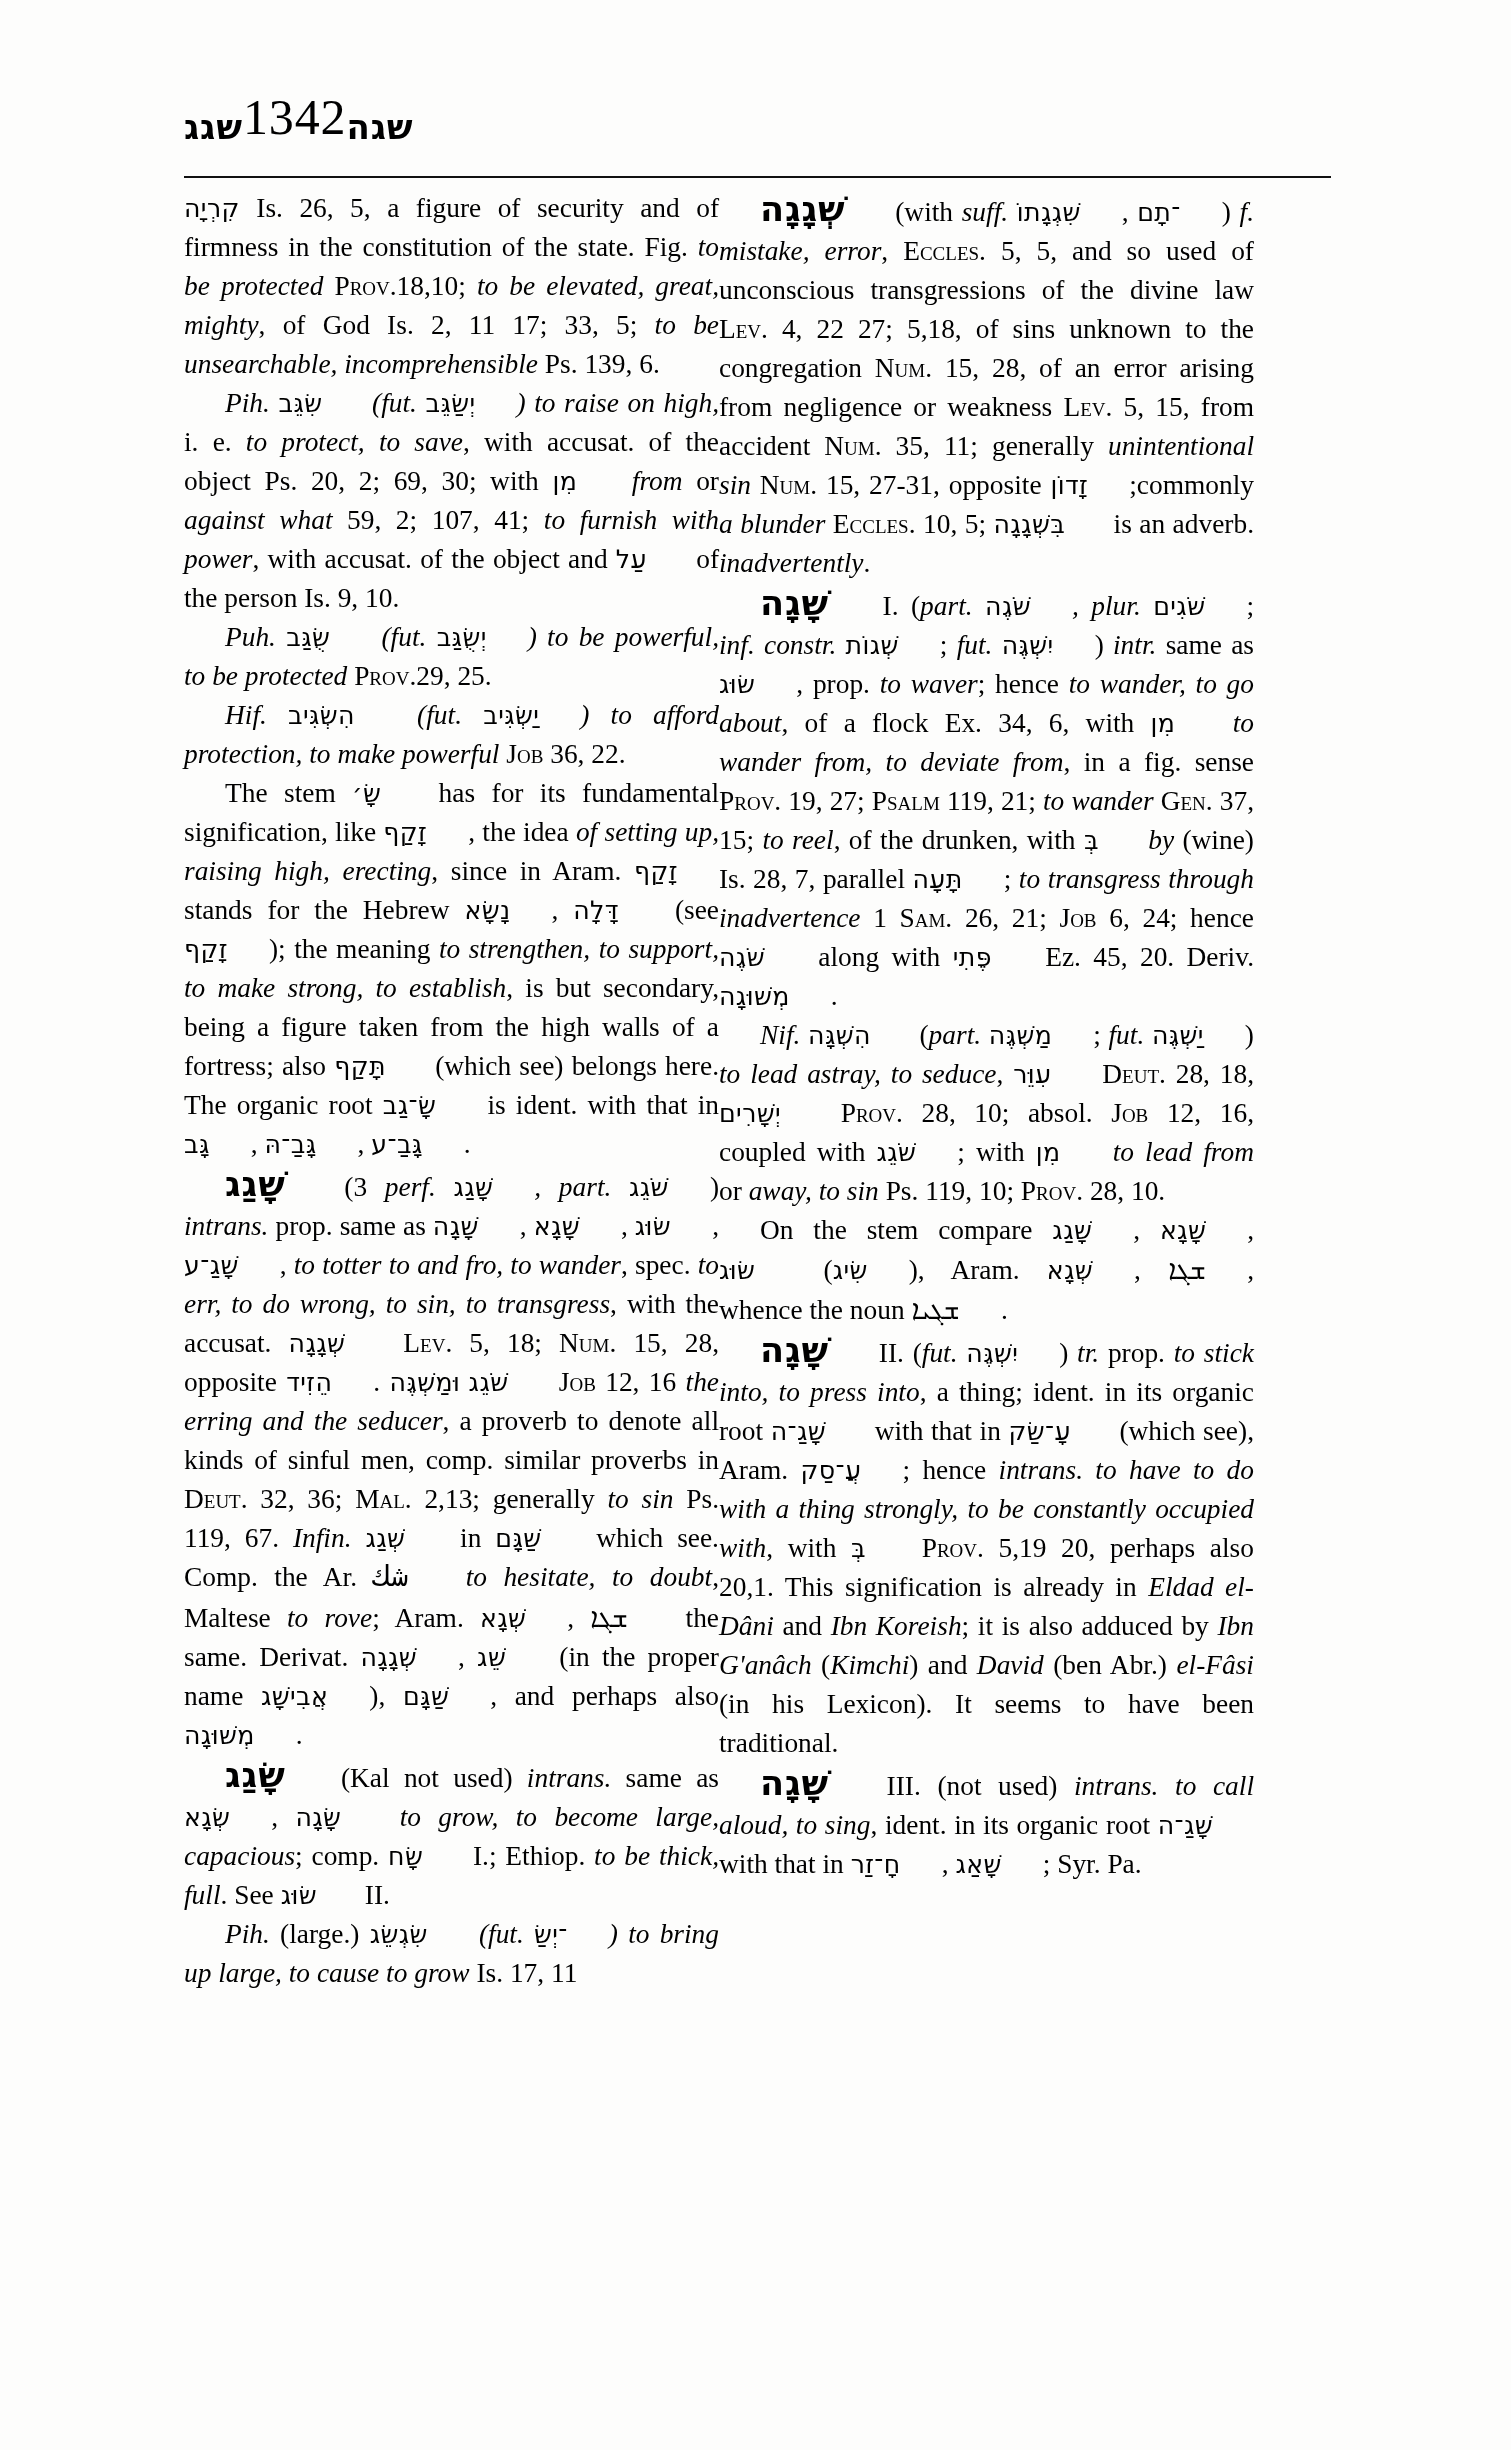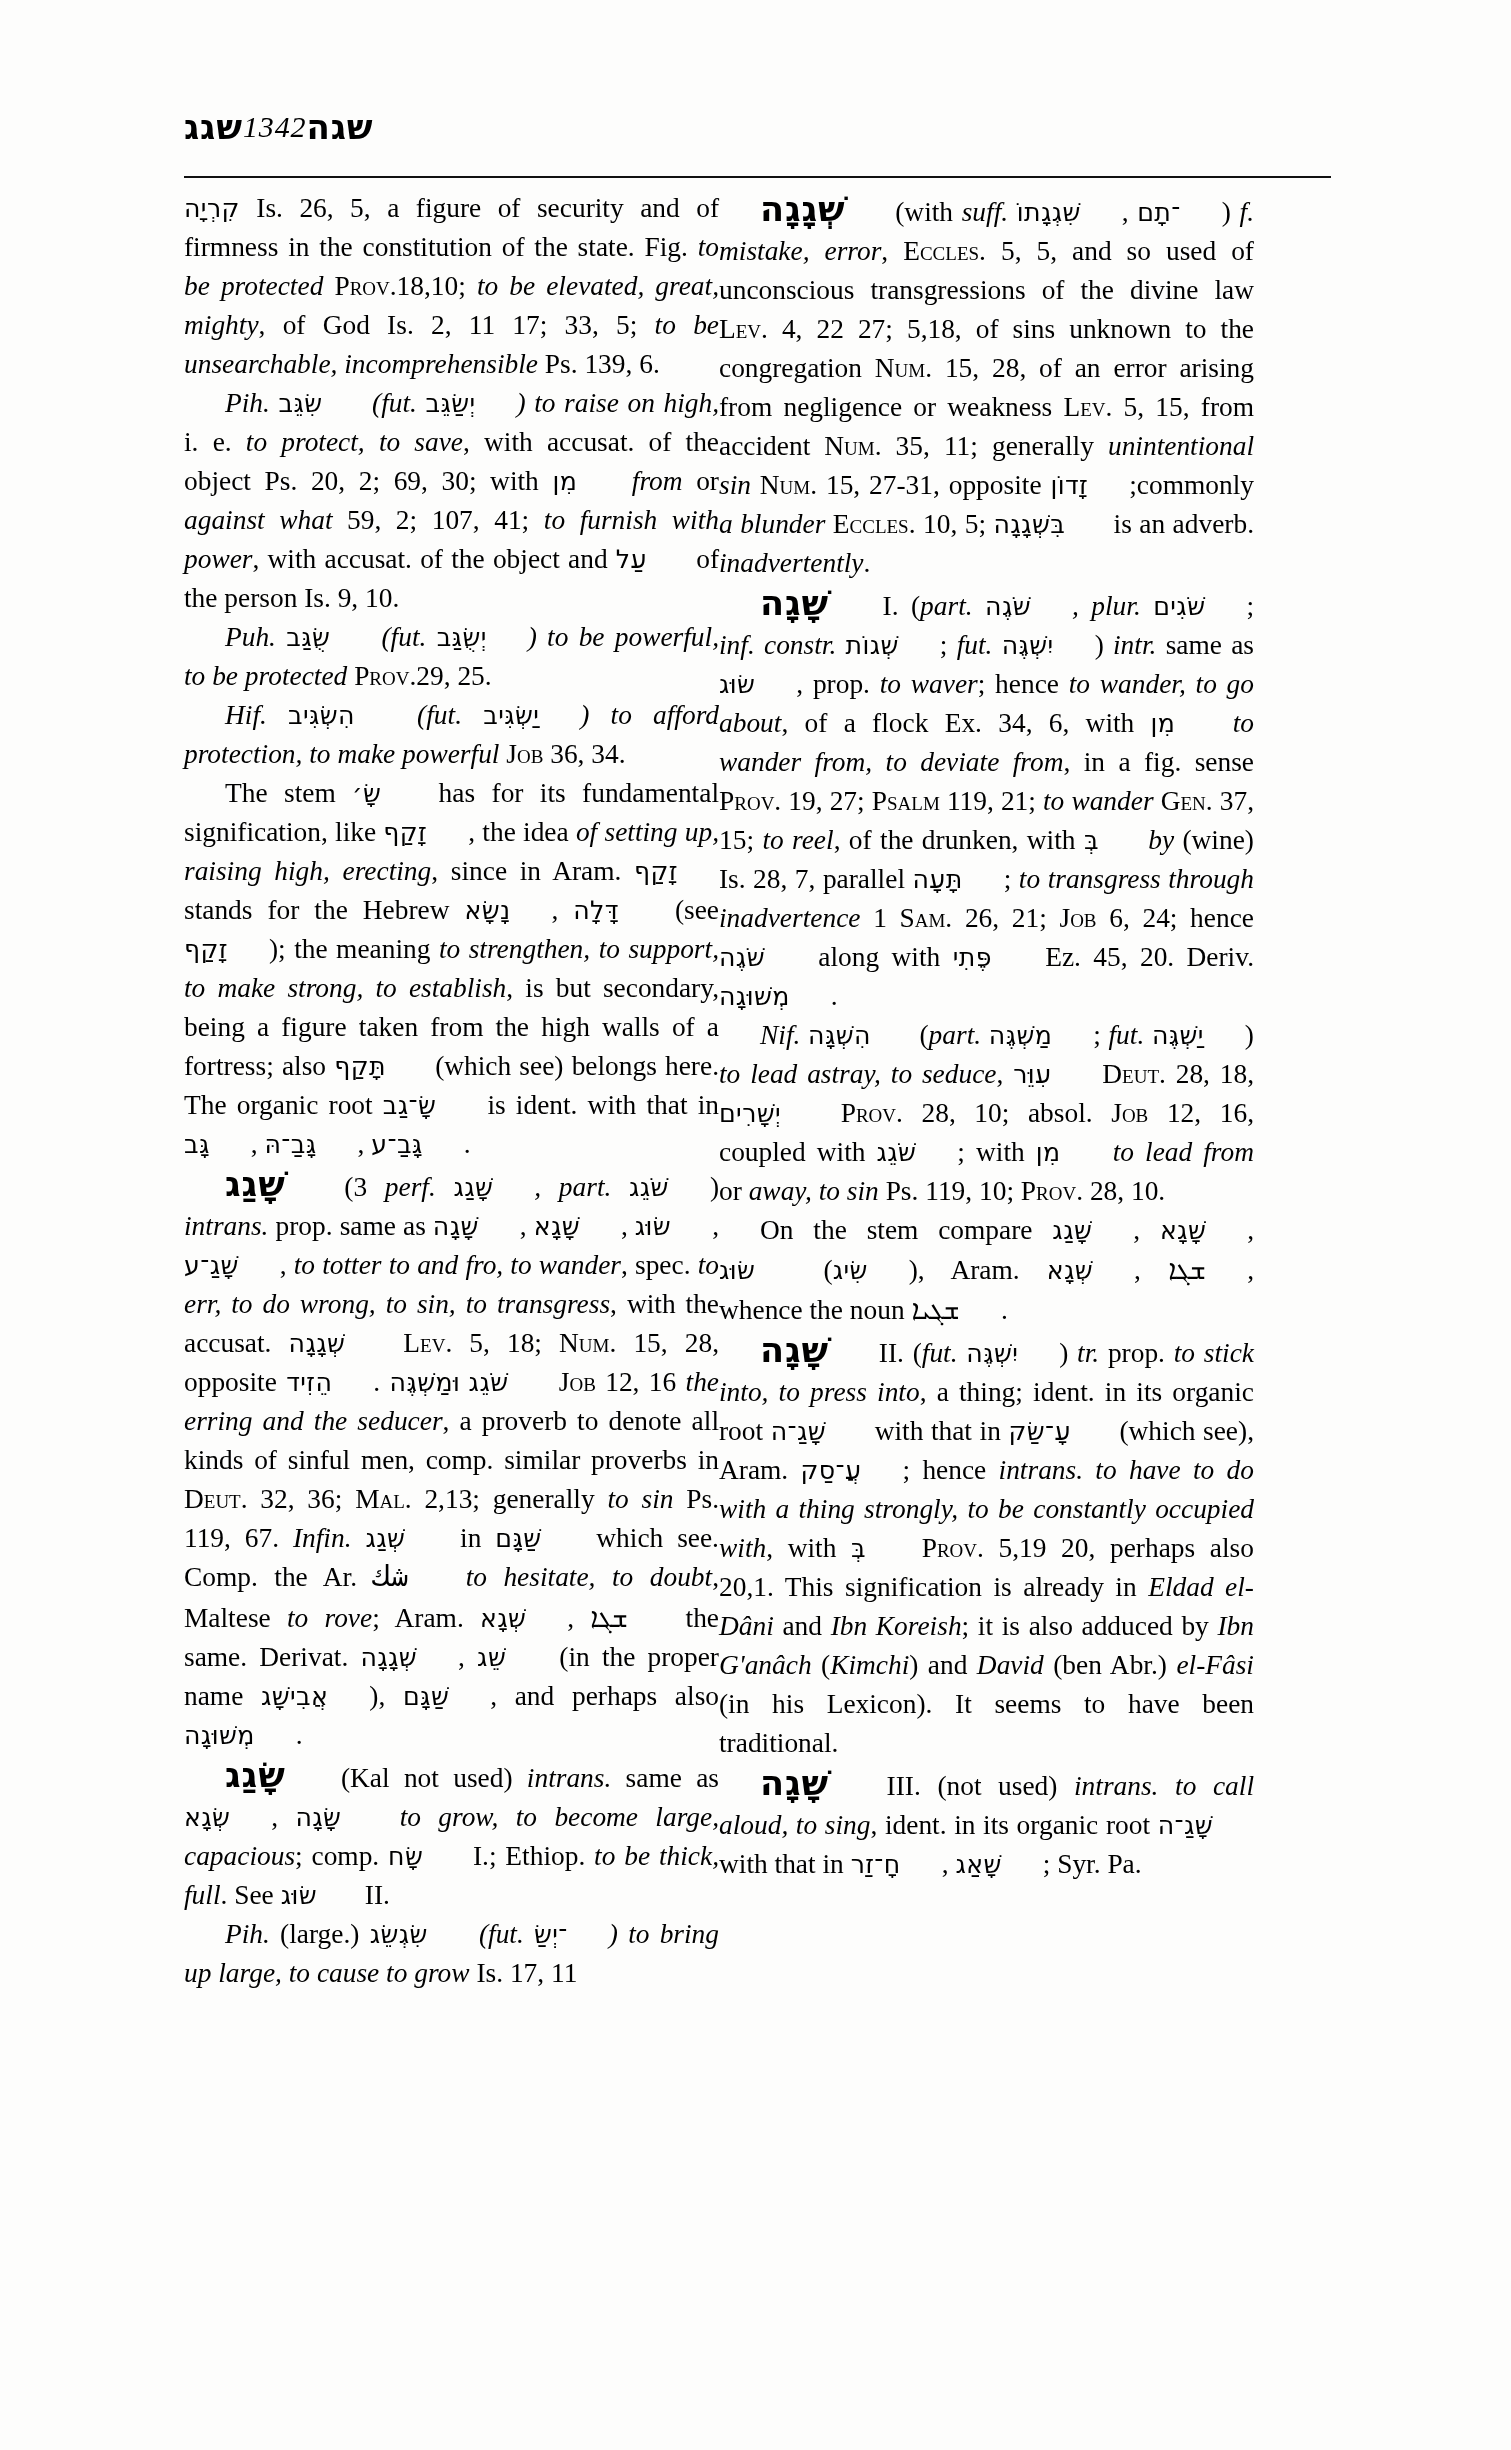--- a/index.html
+++ b/index.html
@@ -36,26 +36,25 @@
   }
   .runhead .hw {
     font-family: "DejaVu Sans", sans-serif;
     font-size: 34px;
     font-weight: 700;
     line-height: 1;
     direction: rtl;
     letter-spacing: 0.9px;
   }
   .runhead .folio {
-    font-size: 30px;
+    font-size: 50px;
     font-weight: 400;
     letter-spacing: 0.9px;
     line-height: 1;
     padding-bottom: 1.8px;
-    font-style: italic;
   }
 
   .rule {
     position: absolute;
     left: 184px;
     top: 176px;
     width: 1147px;
     height: 0;
     border-top: 2.7px solid #111;
   }
@@ -141,21 +140,21 @@
     <span class="hw">שגה</span>
   </div>
 
   <div class="rule"></div>
 
   <div class="cols">
     <div class="col" id="col-left">
         <p class="noind" id="p-qiryah-continued"><span class="heb">קִרְיָה</span><span class="rom"> Is. 26, 5, a figure of security and of firmness in the constitution of the state. Fig. </span><i class="it">to be protected </i><span class="sc">Prov.</span><span class="rom">18,10; </span><i class="it">to be elevated, great, mighty</i><span class="rom">, of God Is. 2, 11 17; 33, 5; </span><i class="it">to be unsearchable, incomprehensible </i><span class="rom">Ps. 139, 6.</span></p>
         <p class="ind" id="p-pih"><i class="it">Pih. </i><span class="heb">שִׂגֵּב</span><i class="it"> (fut. </i><span class="heb">יְשַׂגֵּב</span><i class="it">) to raise on high, </i><span class="rom">i. e. </span><i class="it">to protect, to save</i><span class="rom">, with accusat. of the object Ps. 20, 2; 69, 30; with </span><span class="heb">מִן</span><i class="it"> from </i><span class="rom">or </span><i class="it">against what </i><span class="rom">59, 2; 107, 41; </span><i class="it">to furnish with power</i><span class="rom">, with accusat. of the object and </span><span class="heb">עַל</span><span class="rom"> of the person Is. 9, 10.</span></p>
         <p class="ind" id="p-puh"><i class="it">Puh. </i><span class="heb">שֻׂגַּב</span><i class="it"> (fut. </i><span class="heb">יְשֻׂגַּב</span><i class="it">) to be powerful, to be protected </i><span class="sc">Prov.</span><span class="rom">29, 25.</span></p>
-        <p class="ind" id="p-hif"><i class="it">Hif. </i><span class="heb">הִשְׂגִּיב</span><i class="it"> (fut. </i><span class="heb">יַשְׂגִּיב</span><i class="it">) to afford protection, to make powerful </i><span class="sc">Job</span><span class="rom"> 36, 34.</span></p>
+        <p class="ind" id="p-hif"><i class="it">Hif. </i><span class="heb">הִשְׂגִּיב</span><i class="it"> (fut. </i><span class="heb">יַשְׂגִּיב</span><i class="it">) to afford protection, to make powerful </i><span class="sc">Job</span><span class="rom"> 36, 22.</span></p>
         <p class="ind" id="p-stem-note"><span class="rom">The stem </span><span class="heb">שָׂ׳</span><span class="rom"> has for its fundamental signification, like </span><span class="heb">זָקַף</span><span class="rom">, the idea </span><i class="it">of setting up, raising high, erecting</i><span class="rom">, since in Aram. </span><span class="heb">זָקַף</span><span class="rom"> stands for the Hebrew </span><span class="heb">נָשָׂא</span><span class="rom">, </span><span class="heb">דָּלָה</span><span class="rom"> (see </span><span class="heb">זָקַף</span><span class="rom">); the meaning </span><i class="it">to strengthen, to support, to make strong, to establish</i><span class="rom">, is but secondary, being a figure taken from the high walls of a fortress; also </span><span class="heb">תָּקַף</span><span class="rom"> (which see) belongs here. The organic root </span><span class="heb">שָׂ־גַב</span><span class="rom"> is ident. with that in </span><span class="heb">גָּב</span><span class="rom">, </span><span class="heb">גָּבַ־הּ</span><span class="rom">, </span><span class="heb">גָּבַ־ע</span><span class="rom">.</span></p>
         <p class="ind" id="p-shagag"><span class="lemma">שָׁגַג</span><span class="rom"> (3 </span><i class="it">perf. </i><span class="heb">שָׁגַג</span><i class="it">, part. </i><span class="heb">שֹׁגֵג</span><span class="rom">) </span><i class="it">intrans. </i><span class="rom">prop. same as </span><span class="heb">שָׁגָה</span><span class="rom">, </span><span class="heb">שָׁגָא</span><span class="rom">, </span><span class="heb">שׂוּג</span><span class="rom">, </span><span class="heb">שָׁגַ־ע</span><span class="rom">, </span><i class="it">to totter to and fro, to wander</i><span class="rom">, spec. </span><i class="it">to err, to do wrong, to sin, to transgress</i><span class="rom">, with the accusat. </span><span class="heb">שְׁגָגָה</span><span class="rom"> </span><span class="sc">Lev.</span><span class="rom"> 5, 18; </span><span class="sc">Num.</span><span class="rom"> 15, 28, opposite </span><span class="heb">הֵזִיד</span><span class="rom">. </span><span class="heb">שֹׁגֵג וּמַשְׁגֶּה</span><span class="rom"> </span><span class="sc">Job</span><span class="rom"> 12, 16 </span><i class="it">the erring and the seducer</i><span class="rom">, a proverb to denote all kinds of sinful men, comp. similar proverbs in </span><span class="sc">Deut.</span><span class="rom"> 32, 36; </span><span class="sc">Mal.</span><span class="rom"> 2,13; generally </span><i class="it">to sin </i><span class="rom">Ps. 119, 67. </span><i class="it">Infin. </i><span class="heb">שְׁגַג</span><span class="rom"> in </span><span class="heb">שַׁגָּם</span><span class="rom"> which see. Comp. the Ar. </span><span class="arab">شك</span><span class="rom"> </span><i class="it">to hesitate, to doubt</i><span class="rom">, Maltese </span><i class="it">to rove</i><span class="rom">; Aram. </span><span class="heb">שְׁגָא</span><span class="rom">, </span><span class="syr">ܫܓܐ</span><span class="rom"> the same. Derivat. </span><span class="heb">שְׁגָגָה</span><span class="rom">, </span><span class="heb">שֵׁג</span><span class="rom"> (in the proper name </span><span class="heb">אֲבִישָׁג</span><span class="rom">), </span><span class="heb">שַׁגָּם</span><span class="rom">, and perhaps also </span><span class="heb">מְשׁוּגָה</span><span class="rom">.</span></p>
         <p class="ind" id="p-sagag-kal"><span class="lemma">שָׂגַג</span><span class="rom"> (Kal not used) </span><i class="it">intrans. </i><span class="rom">same as </span><span class="heb">שְׂגָא</span><span class="rom">, </span><span class="heb">שָׂגָה</span><i class="it"> to grow, to become large, capacious</i><span class="rom">; comp. </span><span class="heb">שָׂח</span><span class="rom"> I.; Ethiop. </span><i class="it">to be thick, full</i><span class="rom">. See </span><span class="heb">שׂוּג</span><span class="rom"> II.</span></p>
         <p class="ind" id="p-pih-redupl"><i class="it">Pih. </i><span class="rom">(large.) </span><span class="heb">שִׂגְשֵׂג</span><i class="it"> (fut. </i><span class="heb">־יְשַׂ</span><i class="it">) to bring up large, to cause to grow </i><span class="rom">Is. 17, 11</span></p>
       </div>
     <div class="col" id="col-right">
         <p class="ind" id="p-shegagah"><span class="lemma">שְׁגָגָה</span><span class="rom"> (with </span><i class="it">suff. </i><span class="heb">שִׁגְגָתוֹ</span><span class="rom">, </span><span class="heb">־תָם</span><span class="rom">) </span><i class="it">f. mistake, error</i><span class="rom">, </span><span class="sc">Eccles.</span><span class="rom"> 5, 5, and so used of unconscious transgressions of the divine law </span><span class="sc">Lev.</span><span class="rom"> 4, 22 27; 5,18, of sins unknown to the congregation </span><span class="sc">Num.</span><span class="rom"> 15, 28, of an error arising from negligence or weakness </span><span class="sc">Lev.</span><span class="rom"> 5, 15, from accident </span><span class="sc">Num.</span><span class="rom"> 35, 11; generally </span><i class="it">unintentional sin </i><span class="sc">Num.</span><span class="rom"> 15, 27-31, opposite </span><span class="heb">זָדוֹן</span><span class="rom">;commonly </span><i class="it">a blunder </i><span class="sc">Eccles.</span><span class="rom"> 10, 5; </span><span class="heb">בִּשְׁגָגָה</span><span class="rom"> is an adverb. </span><i class="it">inadvertently</i><span class="rom">.</span></p>
         <p class="ind" id="p-shagah-i"><span class="lemma">שָׁגָה</span><span class="rom"> I. (</span><i class="it">part. </i><span class="heb">שֹׁגֶה</span><i class="it">, plur. </i><span class="heb">שֹׁגִים</span><span class="rom">; </span><i class="it">inf. constr. </i><span class="heb">שְׁגוֹת</span><span class="rom">; </span><i class="it">fut. </i><span class="heb">יִשְׁגֶּה</span><span class="rom">) </span><i class="it">intr. </i><span class="rom">same as </span><span class="heb">שׂוּג</span><span class="rom">, prop. </span><i class="it">to waver</i><span class="rom">; hence </span><i class="it">to wander, to go about</i><span class="rom">, of a flock Ex. 34, 6, with </span><span class="heb">מִן</span><i class="it"> to wander from, to deviate from</i><span class="rom">, in a fig. sense </span><span class="sc">Prov.</span><span class="rom"> 19, 27; </span><span class="sc">Psalm</span><span class="rom"> 119, 21; </span><i class="it">to wander </i><span class="sc">Gen.</span><span class="rom"> 37, 15; </span><i class="it">to reel</i><span class="rom">, of the drunken, with </span><span class="heb">בְּ</span><i class="it"> by </i><span class="rom">(wine) Is. 28, 7, parallel </span><span class="heb">תָּעָה</span><span class="rom">; </span><i class="it">to transgress through inadvertence </i><span class="rom">1 </span><span class="sc">Sam.</span><span class="rom"> 26, 21; </span><span class="sc">Job</span><span class="rom"> 6, 24; hence </span><span class="heb">שֹׁגֶה</span><span class="rom"> along with </span><span class="heb">פֶּתִי</span><span class="rom"> Ez. 45, 20. Deriv. </span><span class="heb">מְשׁוּגָה</span><span class="rom">.</span></p>
         <p class="ind" id="p-nif"><i class="it">Nif. </i><span class="heb">הִשְׁגָּה</span><span class="rom"> (</span><i class="it">part. </i><span class="heb">מַשְׁגֶּה</span><span class="rom">; </span><i class="it">fut. </i><span class="heb">יַשְׁגֶּה</span><span class="rom">) </span><i class="it">to lead astray, to seduce</i><span class="rom">, </span><span class="heb">עִוֵּר</span><span class="rom"> </span><span class="sc">Deut.</span><span class="rom"> 28, 18, </span><span class="heb">יְשָׁרִים</span><span class="rom"> </span><span class="sc">Prov.</span><span class="rom"> 28, 10; absol. </span><span class="sc">Job</span><span class="rom"> 12, 16, coupled with </span><span class="heb">שֹׁגֵג</span><span class="rom">; with </span><span class="heb">מִן</span><i class="it"> to lead from </i><span class="rom">or </span><i class="it">away, to sin </i><span class="rom">Ps. 119, 10; </span><span class="sc">Prov.</span><span class="rom"> 28, 10.</span></p>
         <p class="ind" id="p-stem-compare"><span class="rom">On the stem compare </span><span class="heb">שָׁגַג</span><span class="rom">, </span><span class="heb">שָׁגָא</span><span class="rom">, </span><span class="heb">שׂוּג</span><span class="rom"> (</span><span class="heb">שִׂיג</span><span class="rom">), Aram. </span><span class="heb">שְׁגָא</span><span class="rom">, </span><span class="syr">ܫܓܐ</span><span class="rom">, whence the noun </span><span class="syr">ܫܓܝܐ</span><span class="rom">.</span></p>

